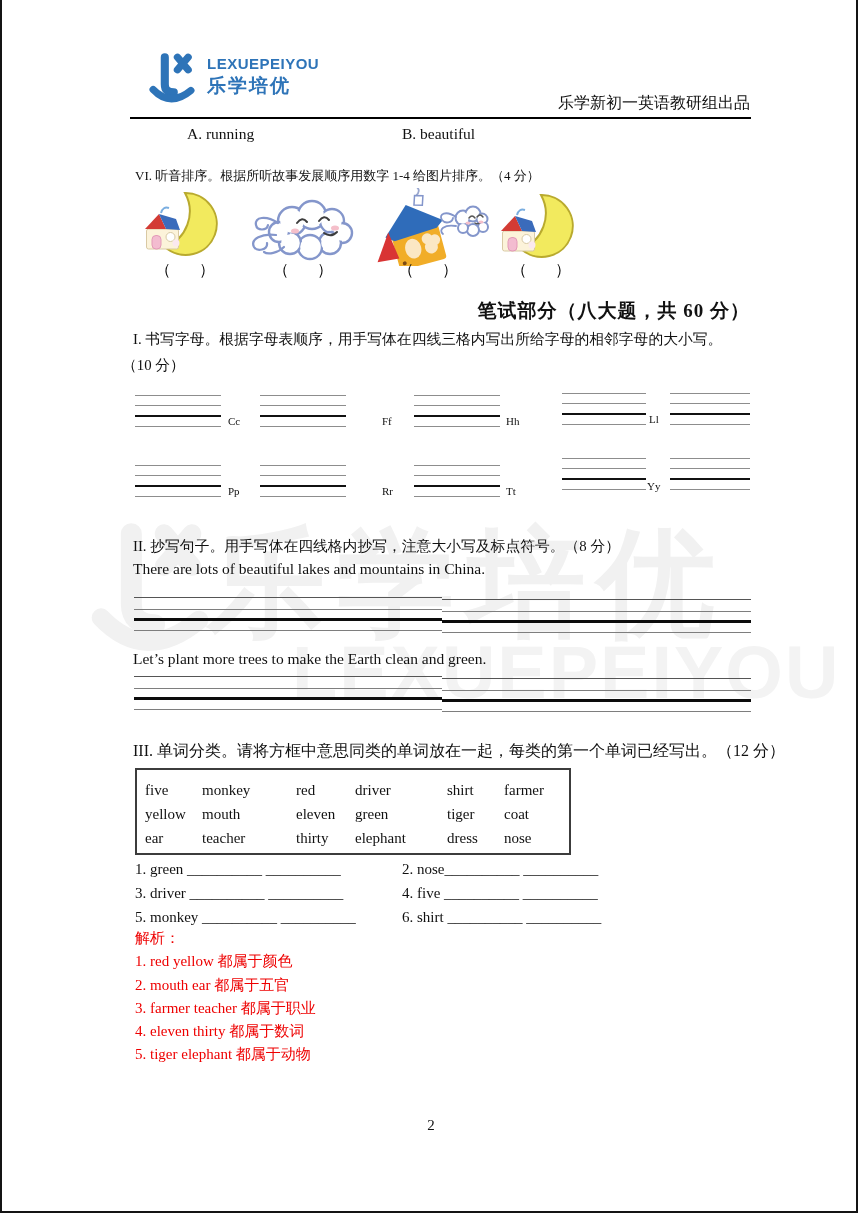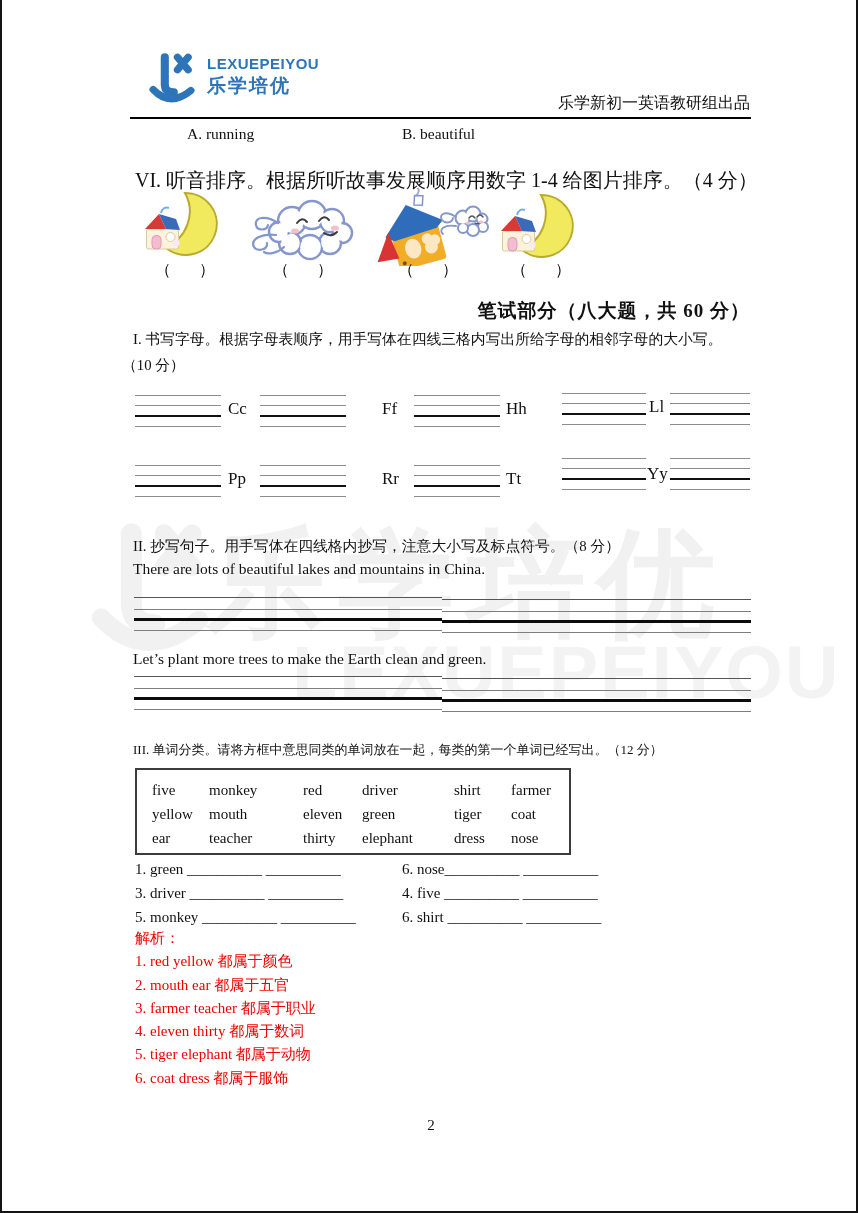--- a/index.html
+++ b/index.html
@@ -21,48 +21,48 @@
   .logo{left:143px;top:50px;display:flex;align-items:center;gap:8px;}
   .logo svg{width:54px;height:54px;}
   .logo-en{font-family:"Liberation Sans","DejaVu Sans",sans-serif;font-weight:bold;font-size:15px;color:#2e74b8;letter-spacing:.5px;}
   .logo-cn{font-family:"Liberation Sans","DejaVu Sans",sans-serif;font-weight:bold;font-size:19px;color:#2e74b8;margin-top:1px;letter-spacing:2px;}
   .head-note{left:132px;top:93px;width:616px;text-align:right;font-size:16px;}
   .head-rule{left:128px;top:117px;width:621px;border-top:2px solid #000;}
   
   .t{white-space:nowrap;}
   .optA{left:185px;top:125px;font-size:15.5px;}
   .optB{left:400px;top:125px;font-size:15.5px;}
-  .vi-title{left:133px;top:167px;font-size:20px;}
+  .vi-title{left:133px;top:167px;font-size:13px;}
   .heading{left:132px;top:298px;width:616px;text-align:right;font-size:19px;font-weight:bold;letter-spacing:1px;}
   .s1-l1{left:131px;top:330px;font-size:14.8px;}
   .s1-l2{left:120px;top:356px;font-size:14.8px;}
   .s2-title{left:131px;top:537px;font-size:14.8px;}
   .sent{font-size:15.5px;}
-  .s3-title{left:131px;top:741px;font-size:13px;}
+  .s3-title{left:131px;top:741px;font-size:16px;}
   .pagenum{left:0;top:1117px;width:858px;text-align:center;font-size:15px;}
   
   .cap{top:260px;font-size:16px;letter-spacing:6px;white-space:nowrap;}
   
   .g4{position:absolute;height:33px;}
   .g4 i{position:absolute;left:0;right:0;height:0;border-top:1px solid #8d8d8d;}
   .g4 i:nth-child(1){top:0;}
   .g4 i:nth-child(2){top:10px;}
   .g4 i:nth-child(3){top:20px;border-top:2.6px solid #111;}
   .g4 i:nth-child(4){top:31px;}
   .g4w{position:absolute;height:35px;}
   .g4w i{position:absolute;left:0;right:0;height:0;border-top:1.2px solid #7e7e7e;}
   .g4w i:nth-child(1){top:0;border-top:1.2px solid #555;}
   .g4w i:nth-child(2){top:12px;}
   .g4w i:nth-child(3){top:21px;border-top:3px solid #0c0c0c;}
   .g4w i:nth-child(4){top:33px;}
-  .glab{position:absolute;font-size:17px;}
+  .glab{position:absolute;font-size:11px;margin-top:16px;}
   
   .wordbox{left:133px;top:768px;width:436px;height:87px;border:2px solid #3c3c3c;box-sizing:border-box;
            display:grid;grid-template-columns:57px 94px 59px 92px 57px auto;
-           padding:9px 0 0 15px;align-content:start;row-gap:1px;}
+           padding:9px 0 0 8px;align-content:start;row-gap:1px;}
   .wordbox span{font-size:15px;line-height:23px;white-space:nowrap;}
   
   .item{position:absolute;font-size:15px;white-space:nowrap;}
   
   .analysis{left:133px;top:927px;font-size:15px;line-height:23.3px;color:#ee0000;white-space:nowrap;}
   .analysis div{height:23.3px;}
 </style>
 </head>
 <body>
 
@@ -324,31 +324,30 @@
     <span>coat</span>
     <span>ear</span>
     <span>teacher</span>
     <span>thirty</span>
     <span>elephant</span>
     <span>dress</span>
     <span>nose</span>
   </div>
 
   <span class="item" style="left:133px;top:861px">1. green __________ __________</span>
-  <span class="item" style="left:400px;top:861px">6. nose__________ __________</span>
+  <span class="item" style="left:400px;top:861px">2. nose__________ __________</span>
   <span class="item" style="left:133px;top:885px">3. driver __________ __________</span>
   <span class="item" style="left:400px;top:885px">4. five __________ __________</span>
   <span class="item" style="left:133px;top:909px">5. monkey __________ __________</span>
   <span class="item" style="left:400px;top:909px">6. shirt __________ __________</span>
 
   <div class="abs analysis">
     <div>解析：</div>
     <div>1. red yellow  都属于颜色</div>
     <div>2. mouth ear  都属于五官</div>
     <div>3. farmer teacher  都属于职业</div>
     <div>4. eleven thirty  都属于数词</div>
     <div>5. tiger elephant  都属于动物</div>
-    <div>6. coat dress  都属于服饰</div>
   </div>
 
   <div class="abs pagenum">2</div>
 
 </div>
 
 </body></html>

